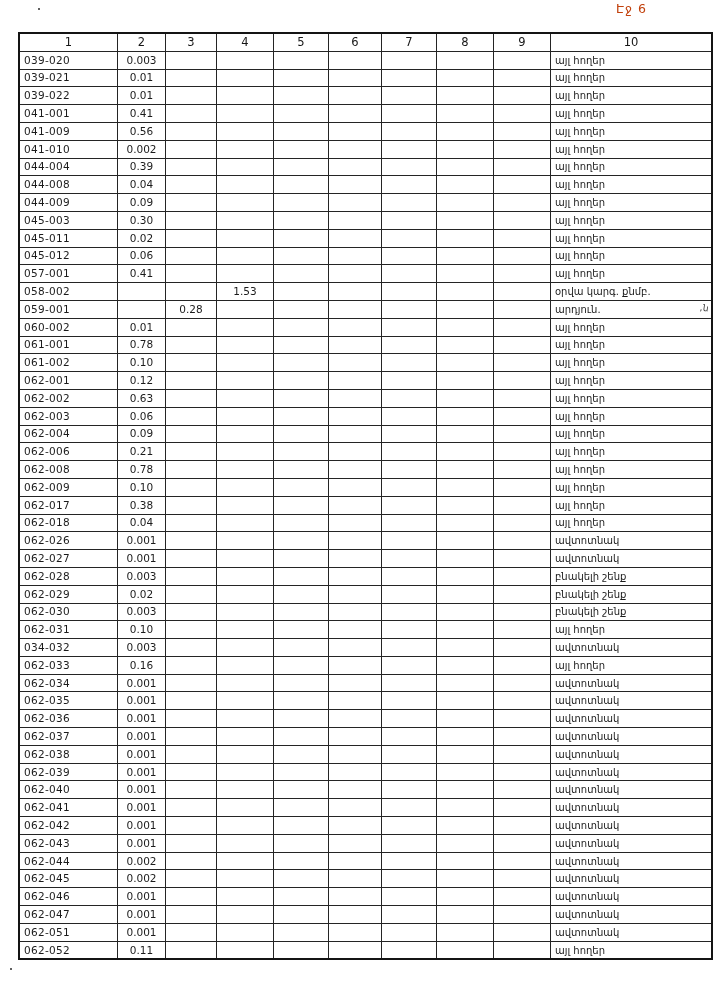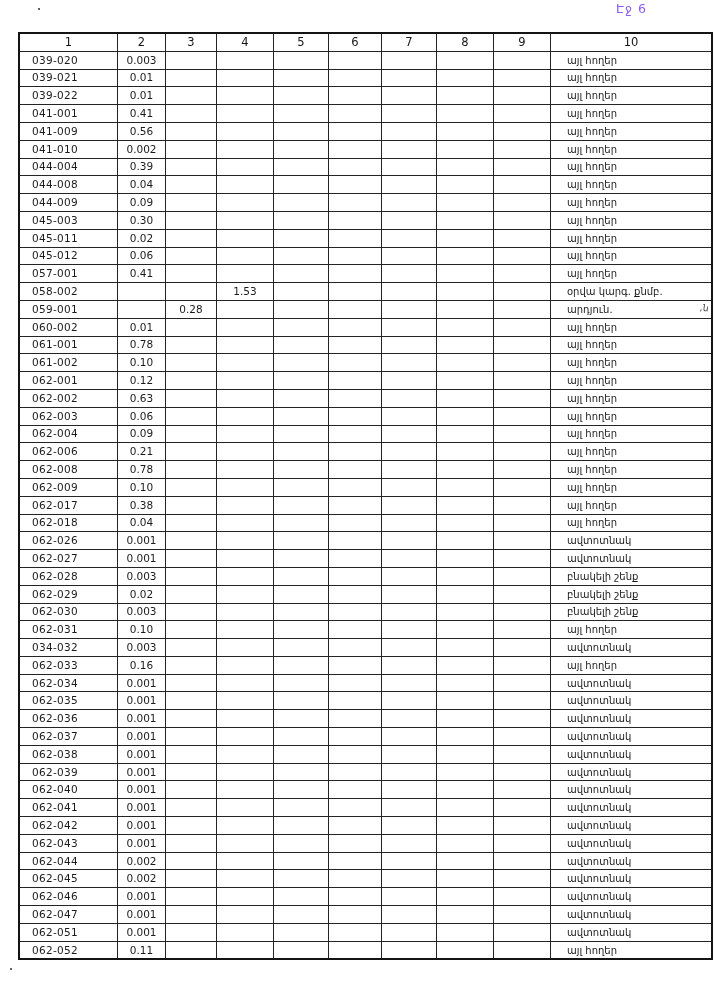--- a/index.html
+++ b/index.html
@@ -14,21 +14,21 @@
     font-family: "DejaVu Sans", sans-serif;
     color: #1c1c1c;
     overflow: hidden;
   }
   .page-label {
     position: absolute;
     top: 1px;
     left: 616px;
     font-size: 12.5px;
     letter-spacing: 1px;
-    color: #8b5cf6;
+    color: #c2410c;
   }
   table.doc-table {
     position: absolute;
     left: 18px;
     top: 32px;
     width: 682px;
     border-collapse: collapse;
     table-layout: fixed;
     border: 2px solid #141414;
   }
@@ -47,26 +47,26 @@
     text-align: center;
     color: #161616;
   }
   .doc-table td {
     font-size: 10.5px;
     text-align: center;
     color: #1b1b1b;
   }
   .doc-table td.c1 {
     text-align: left;
-    padding-left: 12px;
+    padding-left: 4px;
     letter-spacing: 0.3px;
   }
   .doc-table td.c10 {
     text-align: left;
-    padding-left: 16px;
+    padding-left: 4px;
     font-size: 10px;
   }
   
   .w1  { width: 97px; }
   .w2  { width: 47px; }
   .w3  { width: 50px; }
   .w4  { width: 56px; }
   .w5  { width: 54px; }
   .w6  { width: 52px; }
   .w7  { width: 54px; }

